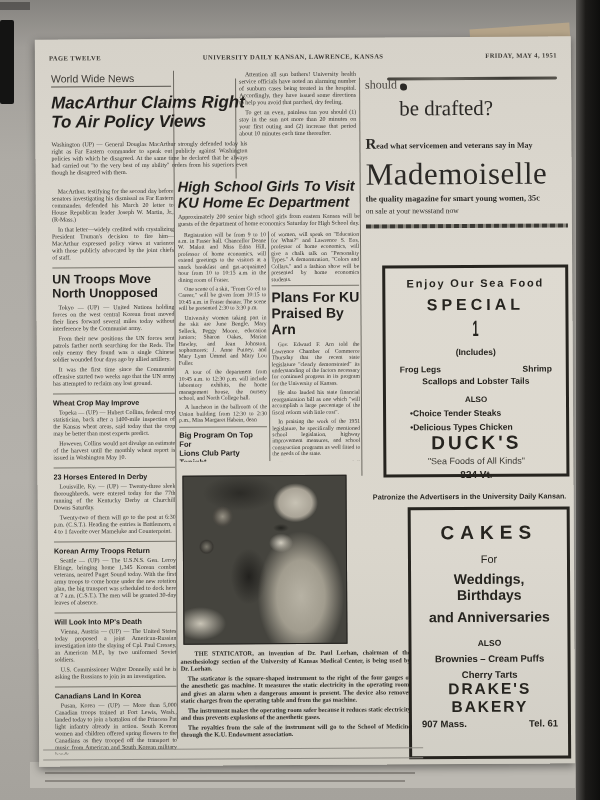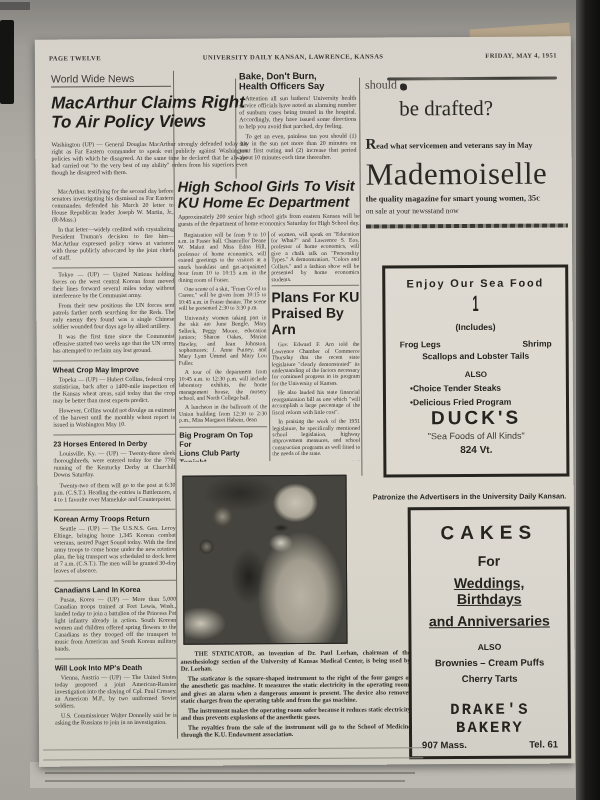--- a/index.html
+++ b/index.html
@@ -103,25 +103,25 @@
   .ducks-item{font-size:8.5px;font-weight:bold;margin-top:4px;text-align:left;padding-left:14px;}
   .ducks-brand{font-size:19px;font-weight:bold;letter-spacing:3px;margin-top:0;}
   .ducks-tag{font-size:9px;margin-top:2px;font-family:"Liberation Sans",sans-serif;color:#3a3832;}
   .ducks-addr{font-size:10px;font-weight:bold;margin-top:3px;}
 
   .patronize{left:330px;top:455px;width:204px;text-align:center;
     font-family:"Liberation Sans",sans-serif;font-size:7.2px;font-weight:bold;color:#2a2823;}
 
   .drakes{left:370px;top:470px;width:162px;height:252px;box-sizing:border-box;padding:12px 10px 8px;}
   .drakes-title{font-size:19px;letter-spacing:6px;font-weight:bold;}
-  .drakes-for{font-size:14px;font-weight:bold;margin-top:9px;}
-  .drakes-line{font-size:14px;font-weight:bold;margin-top:6px;text-decoration:underline;}
+  .drakes-for{font-size:11px;font-weight:normal;margin-top:9px;}
+  .drakes-line{font-size:14px;font-weight:bold;margin-top:6px;}
   .drakes-also{font-size:8.5px;font-weight:bold;margin-top:13px;}
   .drakes-item{font-size:9.5px;font-weight:bold;margin-top:5px;}
-  .drakes-brand{font-size:15.5px;font-weight:bold;letter-spacing:2px;margin-top:17px;font-family:Liberation Mono, monospace;}
+  .drakes-brand{font-size:15.5px;font-weight:bold;letter-spacing:2px;}
   .drakes-row{display:flex;justify-content:space-between;font-size:9.5px;font-weight:bold;margin-top:2px;}
 
   .page-bottom-line{position:absolute;left:4px;width:380px;height:1px;background:#8f8c85;}
 </style>
 </head>
 <body>
 
 <div class="canvas">
   <div class="blot-tl"></div>
   <div class="blot-tl2"></div>
@@ -143,58 +143,58 @@
     <div class="vrule" style="left:200px;top:40px;height:100px;"></div>
     <div class="vrule" style="left:324px;top:40px;height:398px;"></div>
 
     <div class="abs section-label" style="left:16px;top:33px;width:120px;">World Wide News</div>
 
     <div class="abs head-xl" style="left:16px;top:54px;width:212px;">MacArthur Claims Right
 To Air Policy Views</div>
     <div class="abs p noind" style="left:16px;top:102px;width:196px;">Washington (UP) — General Douglas MacArthur strongly defended today his right as Far Eastern commander to speak out publicly against Washington policies with which he disagreed. At the same time he declared that he always had carried out "to the very best of my ability" orders from his superiors even though he disagreed with them.</div>
 
     <div class="abs" style="left:204px;top:33px;width:117px;">
-      <div class="head-bake">Bake, Don't Burn,
-Health Officers Say</div>
       <p class="p">Attention all sun bathers! University health service officials have noted an alarming number of sunburn cases being treated in the hospital. Accordingly, they have issued some directions to help you avoid that parched, dry feeling.</p>
       <p class="p">To get an even, painless tan you should (1) stay in the sun not more than 20 minutes on your first outing and (2) increase that period about 10 minutes each time thereafter.</p>
     </div>
 
     <div class="abs col1-flow">
       <div class="story">
         <p class="p">MacArthur, testifying for the second day before senators investigating his dismissal as Far Eastern commander, defended his March 20 letter to House Republican leader Joseph W. Martin, Jr., (R-Mass.)</p>
         <p class="p">In that letter—widely credited with crystalizing President Truman's decision to fire him—MacArthur expressed policy views at variance with those publicly advocated by the joint chiefs of staff.</p>
       </div>
       <div class="story">
+        <div class="head-lg">UN Troops Move
+North Unopposed</div>
         <p class="p">Tokyo — (UP) — United Nations holding forces on the west central Korean front moved their lines forward several miles today without interference by the Communist army.</p>
         <p class="p">From their new positions the UN forces sent patrols farther north searching for the Reds. The only enemy they found was a single Chinese soldier wounded four days ago by allied artillery.</p>
         <p class="p">It was the first time since the Communist offensive started two weeks ago that the UN army has attempted to reclaim any lost ground.</p>
       </div>
       <div class="story">
         <div class="head-sm">Wheat Crop May Improve</div>
         <p class="p">Topeka — (UP) — Hubert Collins, federal crop statistician, back after a 1400-mile inspection of the Kansas wheat areas, said today that the crop may be better than most experts predict.</p>
         <p class="p">However, Collins would not divulge an estimate of the harvest until the monthly wheat report is issued in Washington May 10.</p>
       </div>
       <div class="story">
         <div class="head-sm">23 Horses Entered In Derby</div>
         <p class="p">Louisville, Ky. — (UP) — Twenty-three sleek thoroughbreds, were entered today for the 77th running of the Kentucky Derby at Churchill Downs Saturday.</p>
         <p class="p">Twenty-two of them will go to the post at 6:30 p.m. (C.S.T.). Heading the entries is Battlemorn, a 4 to 1 favorite over Mameluke and Counterpoint.</p>
       </div>
       <div class="story">
         <div class="head-sm">Korean Army Troops Return</div>
         <p class="p">Seattle — (UP) — The U.S.N.S. Gen. Leroy Eltinge, bringing home 1,345 Korean combat veterans, neared Puget Sound today. With the first army troops to come home under the new rotation plan, the big transport was scheduled to dock here at 7 a.m. (C.S.T.). The men will be granted 30-day leaves of absence.</p>
       </div>
       <div class="story">
-        <div class="head-sm">Canadians Land In Korea</div>
-        <p class="p">Pusan, Korea — (UP) — More than 5,000 Canadian troops trained at Fort Lewis, Wash., landed today to join a battalion of the Princess Pat light infantry already in action. South Korean women and children offered spring flowers to the Canadians as they trooped off the transport to music from American and South Korean military bands.</p>
-      </div>
-      <div class="story">
         <div class="head-sm">Will Look Into MP's Death</div>
         <p class="p">Vienna, Austria — (UP) — The United States today proposed a joint American-Russian investigation into the slaying of Cpl. Paul Cressey, an American M.P., by two uniformed Soviet soldiers.</p>
         <p class="p">U.S. Commissioner Walter Donnelly said he is asking the Russians to join in an investigation.</p>
+      </div>
+      <div class="story">
+        <div class="head-sm">Canadians Land In Korea</div>
+        <p class="p">Pusan, Korea — (UP) — More than 5,000 Canadian troops trained at Fort Lewis, Wash., landed today to join a battalion of the Princess Pat light infantry already in action. South Korean women and children offered spring flowers to the Canadians as they trooped off the transport to music from American and South Korean military bands.</p>
       </div>
 
     </div>
 
     <div class="abs hs-wrap">
       <div class="head-hs">High School Girls To Visit
 KU Home Ec Department</div>
       <p class="p noind" style="margin-top:3px;">Approximately 200 senior high school girls from eastern Kansas will be guests of the department of home economics Saturday for High School day.</p>
       <div class="subrow">
         <div class="subcol">
@@ -241,30 +241,31 @@
       <div class="mlle-draft">be drafted?</div>
       <div class="mlle-read"><span class="ini">R</span><span>ead what servicemen and veterans say in May</span></div>
       <div class="mlle-brand">Mademoiselle</div>
       <div class="mlle-tag">the quality magazine for smart young women, 35c</div>
       <div class="mlle-foot">on sale at your newsstand now</div>
       <div class="mlle-div"></div>
     </div>
 
     <div class="abs adbox ducks">
       <div class="ducks-header">Enjoy Our Sea Food</div>
+      <div class="ducks-special">SPECIAL</div>
       <div class="ducks-price">1</div>
       <div class="ducks-inc">(Includes)</div>
       <div class="ducks-items">
         <span>Frog Legs</span>
         <span>Shrimp</span>
       </div>
       <div class="ducks-line">Scallops and Lobster Tails</div>
       <div class="ducks-also">ALSO</div>
       <div class="ducks-item">•Choice Tender Steaks</div>
-      <div class="ducks-item">•Delicious Fried Program</div>
+      <div class="ducks-item">•Delicious Types Chicken</div>
       <div class="ducks-brand">DUCK'S</div>
       <div class="ducks-tag">"Sea Foods of All Kinds"</div>
       <div class="ducks-addr">824 Vt.</div>
     </div>
 
     <div class="abs patronize">Patronize the Advertisers in the University Daily Kansan.</div>
 
     <div class="abs adbox drakes">
       <div class="drakes-title">CAKES</div>
       <div class="drakes-for">For</div>

